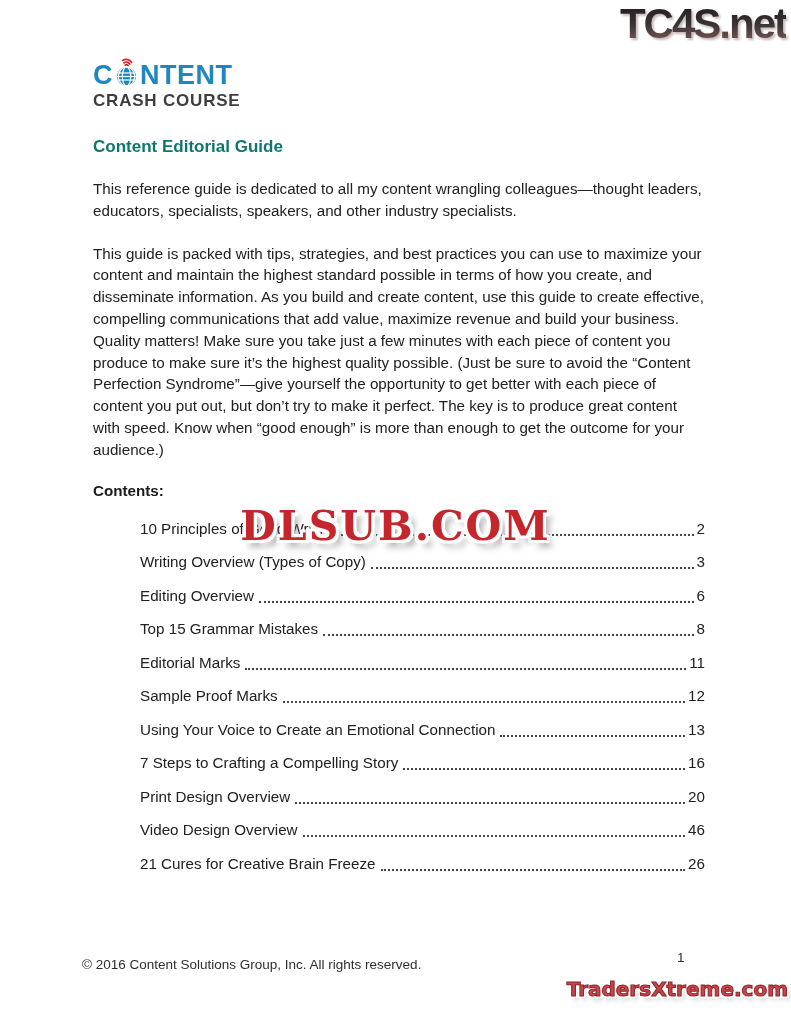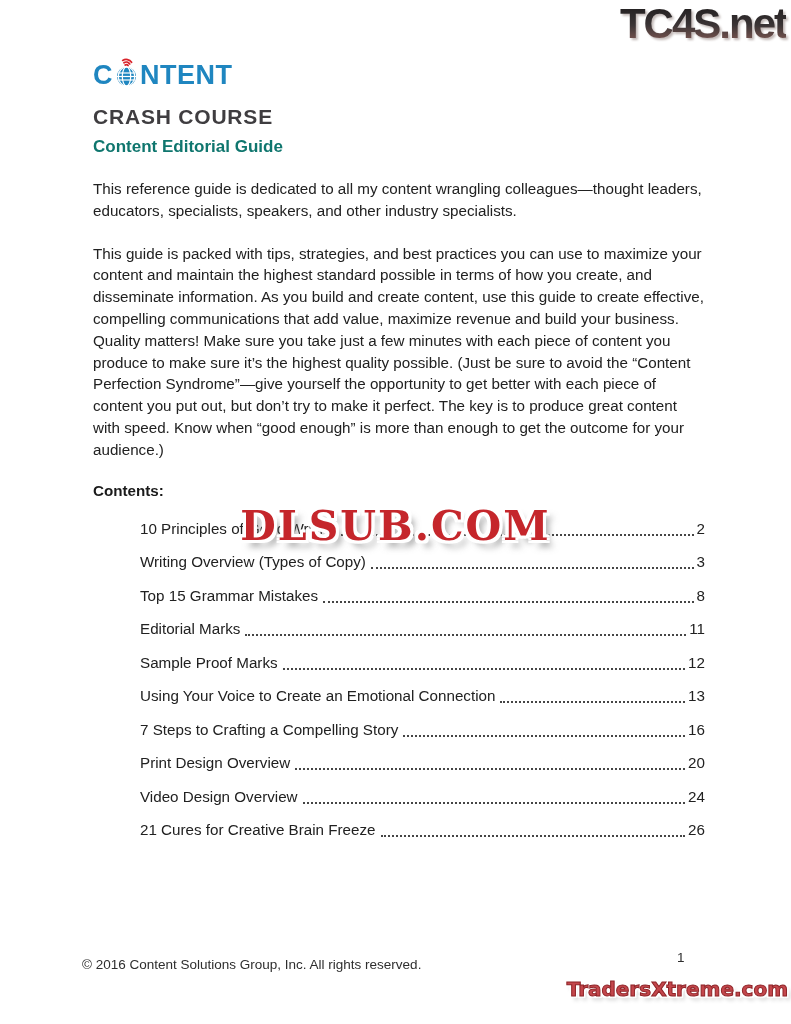--- a/index.html
+++ b/index.html
@@ -25,22 +25,22 @@
   
   .logo { position:absolute; left:93px; top:62px; }
   .logo-line1 {
     display:flex; align-items:center;
     font-size:27px; font-weight:bold; color:#1f86c0;
     line-height:1; letter-spacing:0.5px;
   }
   .globe { position:relative; display:inline-block; width:25px; height:25px; margin:0 1px; }
   .globe svg { position:absolute; left:0; top:-9px; overflow:visible; }
   .logo-line2 {
-    font-size:21px; font-weight:bold; color:#3f3d40;
-    letter-spacing:0.8px; line-height:1; margin-top:17px;
+    font-size:17px; font-weight:bold; color:#3f3d40;
+    letter-spacing:0.8px; line-height:1; margin-top:3px;
   }
 
   
   .content { position:absolute; left:93px; top:137px; width:612px; }
   .doc-title { font-size:17px; font-weight:bold; margin:0 0 21px 0; color:#0f766e; }
   .para { font-size:15.2px; line-height:21.8px; margin:0 0 21px 0; }
   .contents-label { font-size:15.2px; font-weight:bold; margin:6px 0 19px 0; color:#1a1a1a; }
 
   .toc { margin-left:47px; }
   .toc-row {
@@ -120,20 +120,25 @@
       <span class="toc-label">10 Principles of Good Writing</span>
       <span class="toc-leader"></span>
       <span class="toc-page">2</span>
     </div>
         <div class="toc-row">
       <span class="toc-label">Writing Overview (Types of Copy)</span>
       <span class="toc-leader"></span>
       <span class="toc-page">3</span>
     </div>
         <div class="toc-row">
+      <span class="toc-label">Editing Overview</span>
+      <span class="toc-leader"></span>
+      <span class="toc-page">6</span>
+    </div>
+        <div class="toc-row">
       <span class="toc-label">Top 15 Grammar Mistakes</span>
       <span class="toc-leader"></span>
       <span class="toc-page">8</span>
     </div>
         <div class="toc-row">
       <span class="toc-label">Editorial Marks</span>
       <span class="toc-leader"></span>
       <span class="toc-page">11</span>
     </div>
         <div class="toc-row">
@@ -152,21 +157,21 @@
       <span class="toc-page">16</span>
     </div>
         <div class="toc-row">
       <span class="toc-label">Print Design Overview</span>
       <span class="toc-leader"></span>
       <span class="toc-page">20</span>
     </div>
         <div class="toc-row">
       <span class="toc-label">Video Design Overview</span>
       <span class="toc-leader"></span>
-      <span class="toc-page">24</span>
+      <span class="toc-page">46</span>
     </div>
         <div class="toc-row">
       <span class="toc-label">21 Cures for Creative Brain Freeze</span>
       <span class="toc-leader"></span>
       <span class="toc-page">26</span>
     </div>
       </div>
   </div>
 
   <div class="dlsub">DLSUB.COM</div>

